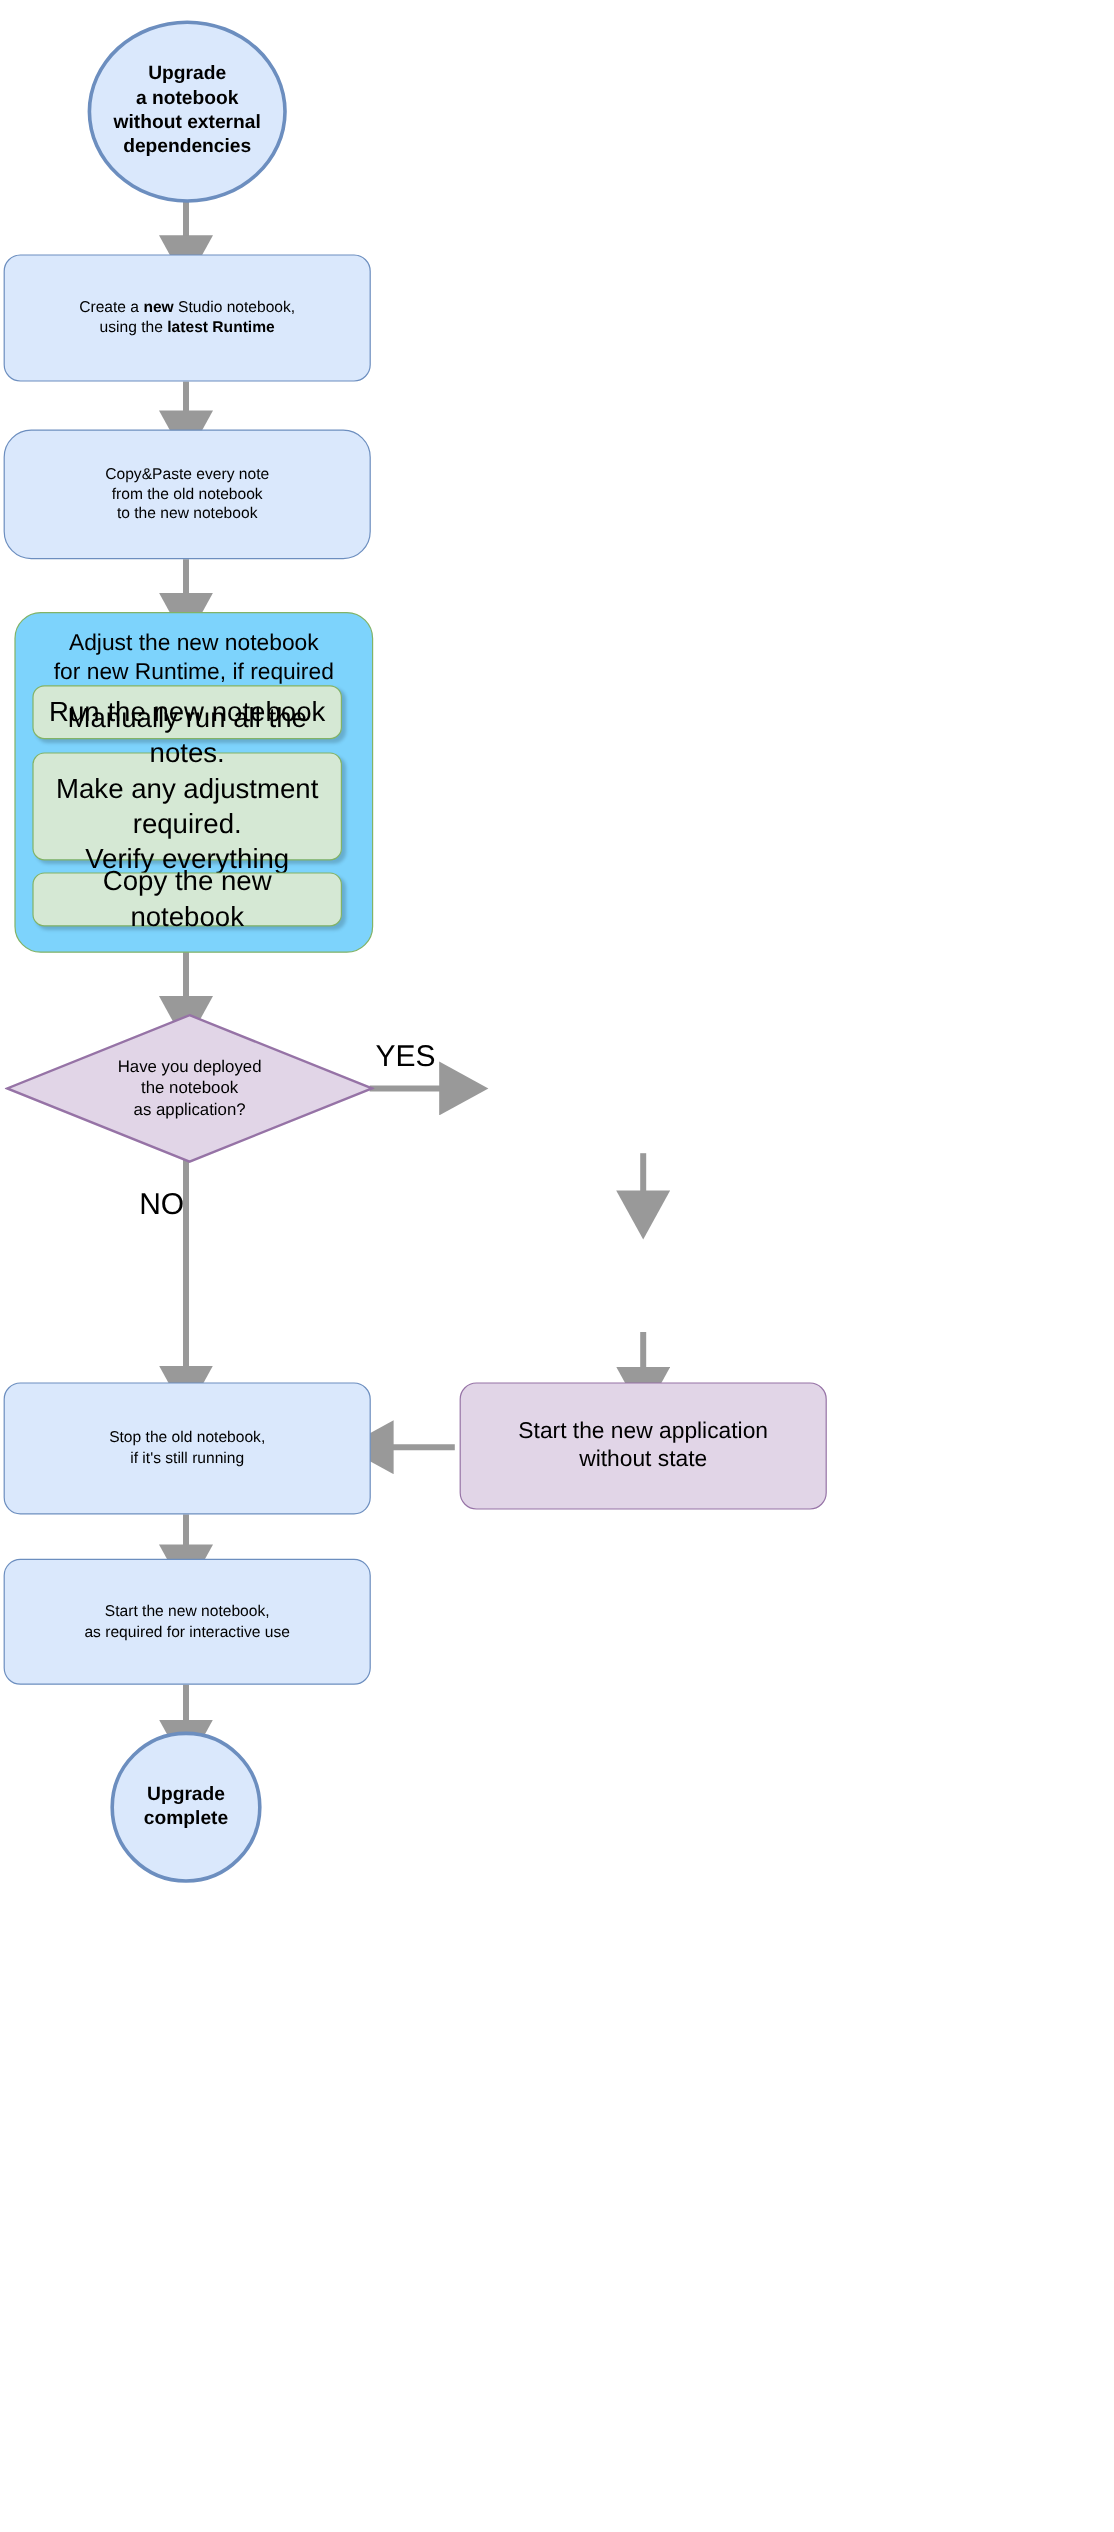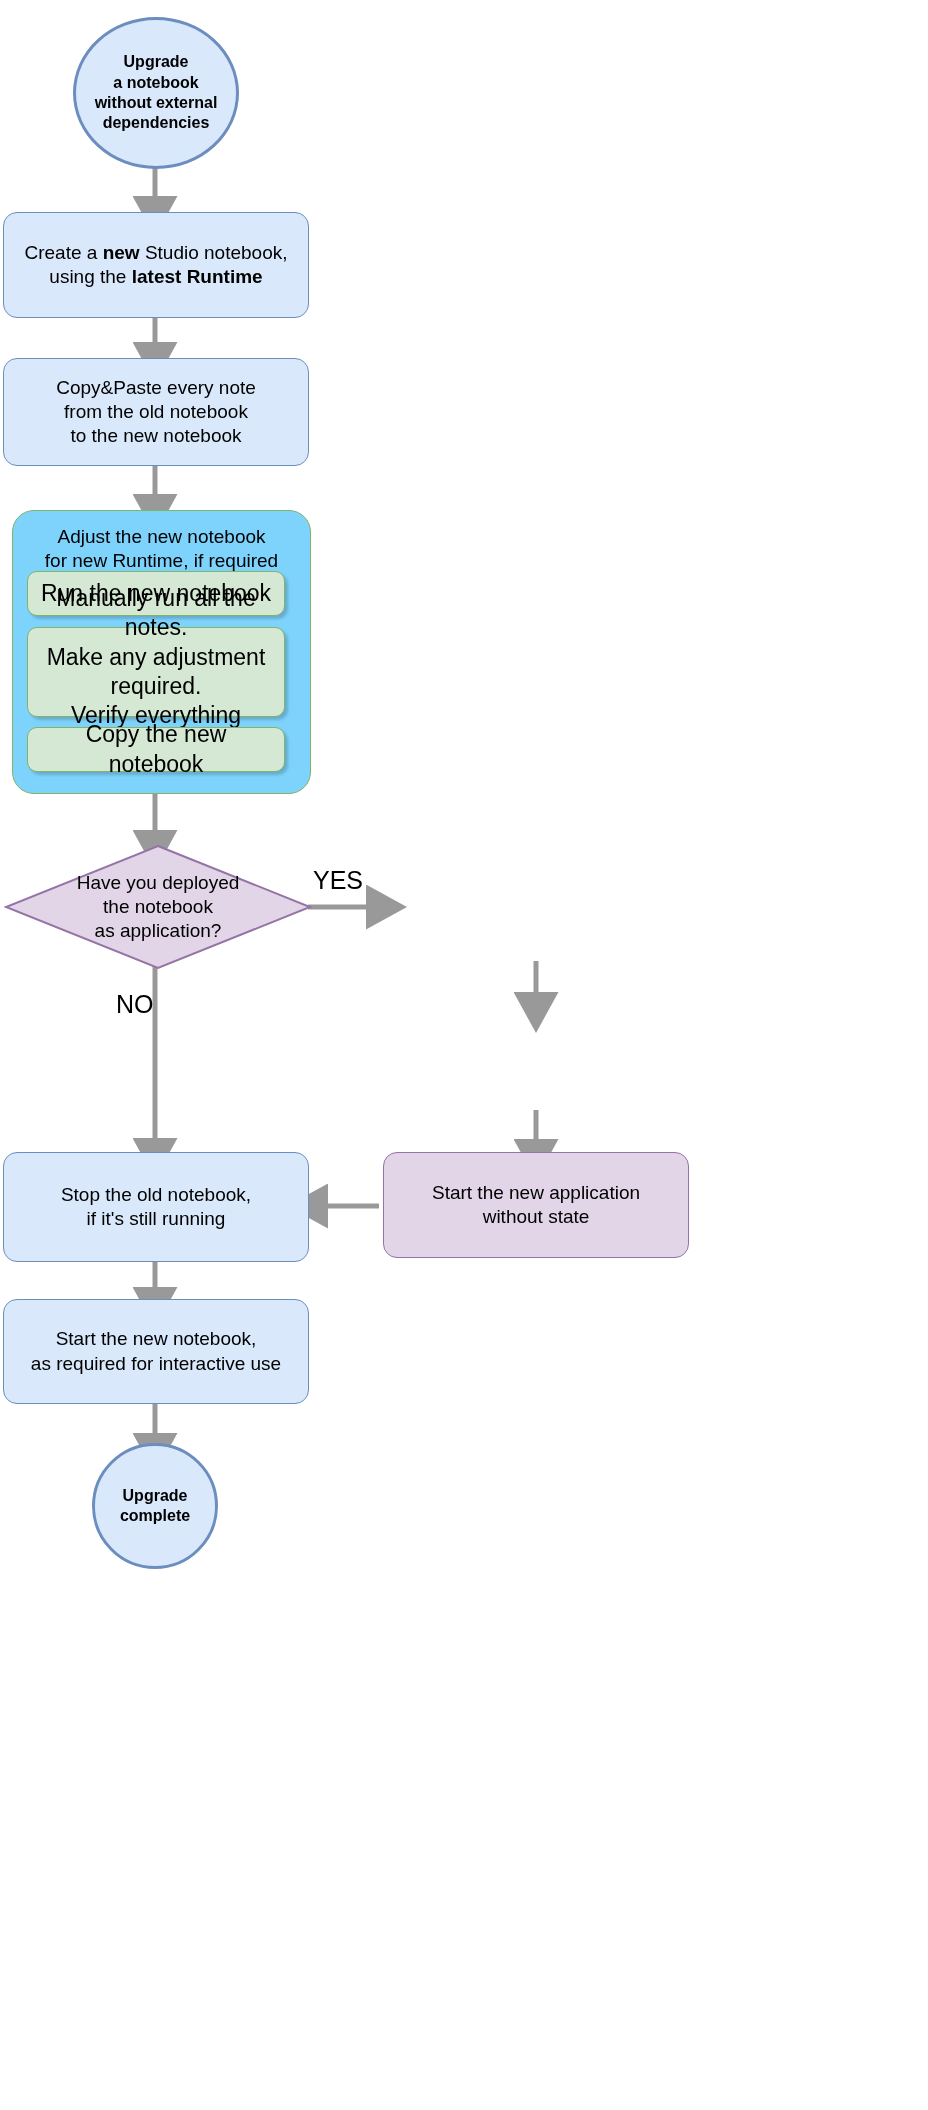--- a/index.html
+++ b/index.html
@@ -10,35 +10,35 @@
   
   .node{position:absolute;box-sizing:border-box;display:flex;align-items:center;
         justify-content:center;text-align:center;color:#000000;line-height:1.28;}
   .node .txt{width:100%;padding:0 8px;box-sizing:border-box;}
 
   
   .circle{border-radius:50%;background:#dae8fc;border:3px solid #6c8ebf;
           font-weight:bold;font-size:16px;}
 
   
-  .blue-box{background:#dae8fc;border:1.6px solid #6c8ebf;border-radius:14px;font-size:19px;}
+  .blue-box{background:#dae8fc;border:1.6px solid #6c8ebf;border-radius:14px;font-size:13px;}
 
   
   .green-group{background:#7dd3fc;border:1.6px solid #82b366;border-radius:22px;}
   .green-group-label{position:absolute;left:0;right:0;top:14px;text-align:center;
                      font-size:19px;line-height:1.28;color:#000;}
   .green-box{background:#d5e8d4;border:1.6px solid #82b366;border-radius:10px;font-size:23px;
              box-shadow:3px 3px 3px rgba(0,0,0,0.18);}
 
   
   .purple-box{background:#e1d5e7;border:1.6px solid #9673a6;border-radius:14px;font-size:19px;}
   .diamond-wrap{position:absolute;}
   .diamond-wrap svg{position:absolute;left:0;top:0;}
   .diamond-label{position:absolute;left:0;top:0;width:100%;height:100%;display:flex;
-                 align-items:center;justify-content:center;text-align:center;font-size:19px;
+                 align-items:center;justify-content:center;text-align:center;font-size:14px;
                  line-height:1.28;color:#000;}
 
   
   .edge{position:absolute;left:0;top:0;width:928px;height:2110px;pointer-events:none;}
   .edge-label{position:absolute;font-size:25px;color:#000;white-space:nowrap;}
 
   b{font-weight:bold;}
 </style>
 </head>
 <body>
@@ -89,21 +89,21 @@
     </div>
   </div>
 
   <div class="node blue-box" style="left:3px;top:212px;width:306px;height:106px;">
     <div class="txt">
       <div><span>Create a </span><b>new</b><span> Studio notebook,</span></div>
       <div><span>using the </span><b>latest Runtime</b></div>
     </div>
   </div>
 
-  <div class="node blue-box" style="left:3px;top:358px;width:306px;height:108px;">
+  <div class="node blue-box" style="left:3px;top:358px;width:306px;height:108px;border-radius:23px;">
     <div class="txt">
       <div>Copy&amp;Paste every note</div>
       <div>from the old notebook</div>
       <div>to the new notebook</div>
     </div>
   </div>
 
   <div class="green-group" style="position:absolute;left:12px;top:510px;width:297px;height:282px;">
     <div class="green-group-label">
       <div>Adjust the new notebook</div>

